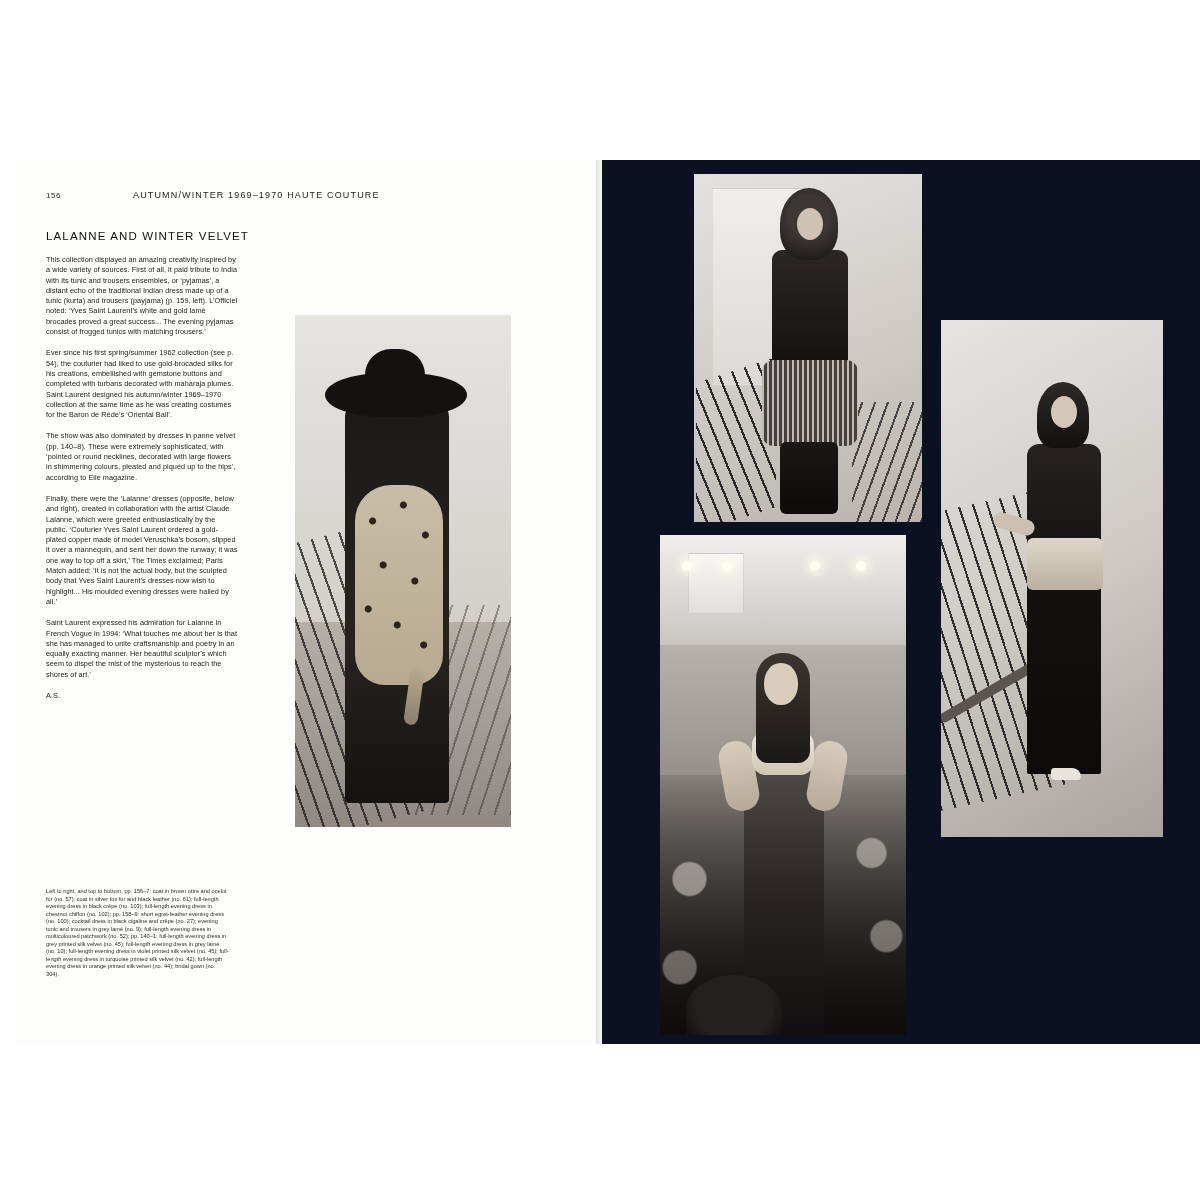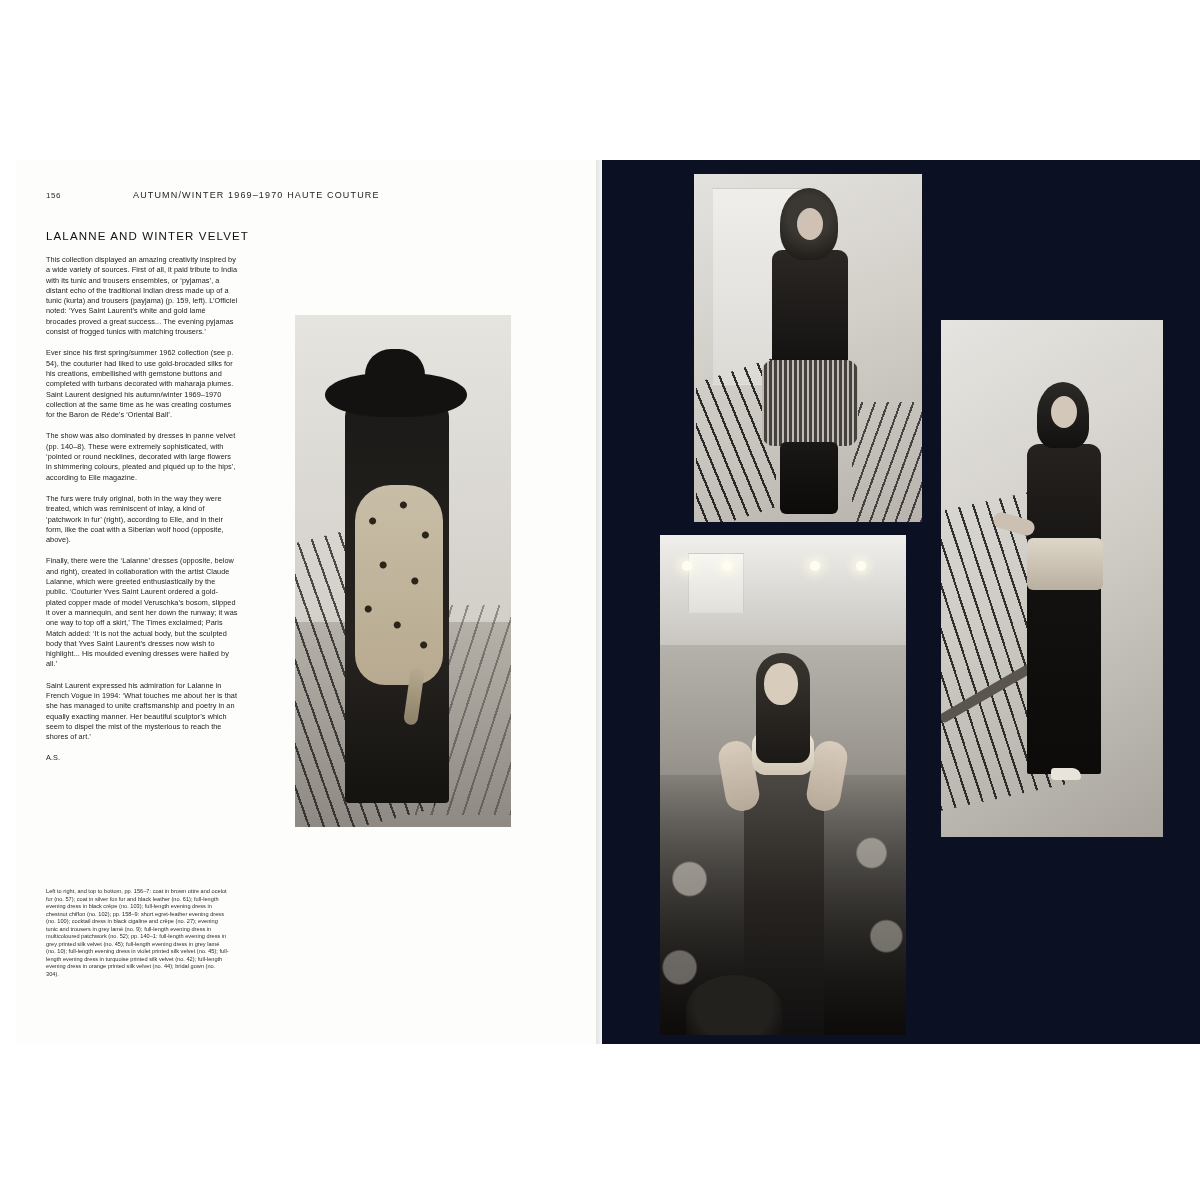--- a/index.html
+++ b/index.html
@@ -382,21 +382,20 @@
   <div class="page-left">
 
     <div class="folio">156</div>
     <div class="running-head">AUTUMN/WINTER  1969–1970  HAUTE COUTURE</div>
     <div class="section-title">LALANNE AND WINTER VELVET</div>
 
     <div class="body-col">
       <p>This collection displayed an amazing creativity inspired by a wide variety of sources. First of all, it paid tribute to India with its tunic and trousers ensembles, or ‘pyjamas’, a distant echo of the traditional Indian dress made up of a tunic (kurta) and trousers (payjama) (p. 159, left). L’Officiel noted: ‘Yves Saint Laurent’s white and gold lamé brocades proved a great success... The evening pyjamas consist of frogged tunics with matching trousers.’</p>
       <p>Ever since his first spring/summer 1962 collection (see p. 54), the couturier had liked to use gold-brocaded silks for his creations, embellished with gemstone buttons and completed with turbans decorated with maharaja plumes. Saint Laurent designed his autumn/winter 1969–1970 collection at the same time as he was creating costumes for the Baron de Réde’s ‘Oriental Ball’.</p>
       <p>The show was also dominated by dresses in panne velvet (pp. 140–8). These were extremely sophisticated, with ‘pointed or round necklines, decorated with large flowers in shimmering colours, pleated and piquéd up to the hips’, according to Elle magazine.</p>
-      <p>The furs were truly original, both in the way they were treated, which was reminiscent of inlay, a kind of ‘patchwork in fur’ (right), according to Elle, and in their form, like the coat with a Siberian wolf hood (opposite, above).</p>
       <p>Finally, there were the ‘Lalanne’ dresses (opposite, below and right), created in collaboration with the artist Claude Lalanne, which were greeted enthusiastically by the public. ‘Couturier Yves Saint Laurent ordered a gold-plated copper made of model Veruschka’s bosom, slipped it over a mannequin, and sent her down the runway; it was one way to top off a skirt,’ The Times exclaimed; Paris Match added: ‘It is not the actual body, but the sculpted body that Yves Saint Laurent’s dresses now wish to highlight... His moulded evening dresses were hailed by all.’</p>
       <p>Saint Laurent expressed his admiration for Lalanne in French Vogue in 1994: ‘What touches me about her is that she has managed to unite craftsmanship and poetry in an equally exacting manner. Her beautiful sculptor’s which seem to dispel the mist of the mysterious to reach the shores of art.’</p>
       <p class="sig">A.S.</p>
     </div>
 
     <div class="caption">Left to right, and top to bottom, pp. 156–7: coat in brown ottre and ocelot fur (no. 57); coat in silver fox fur and black leather (no. 61); full-length evening dress in black crêpe (no. 103); full-length evening dress in chestnut chiffon (no. 102); pp. 158–9: short egret-feather evening dress (no. 100); cocktail dress in black cigaline and crêpe (no. 27); evening tunic and trousers in grey lamé (no. 9); full-length evening dress in multicoloured patchwork (no. 52); pp. 140–1: full-length evening dress in grey printed silk velvet (no. 45); full-length evening dress in grey lamé (no. 10); full-length evening dress in violet printed silk velvet (no. 45); full-length evening dress in turquoise printed silk velvet (no. 42); full-length evening dress in orange printed silk velvet (no. 44); bridal gown (no. 304).</div>
 
     <div class="photo" id="photo-coat">
       <div class="ph-inner">
         <div class="bg"></div>

